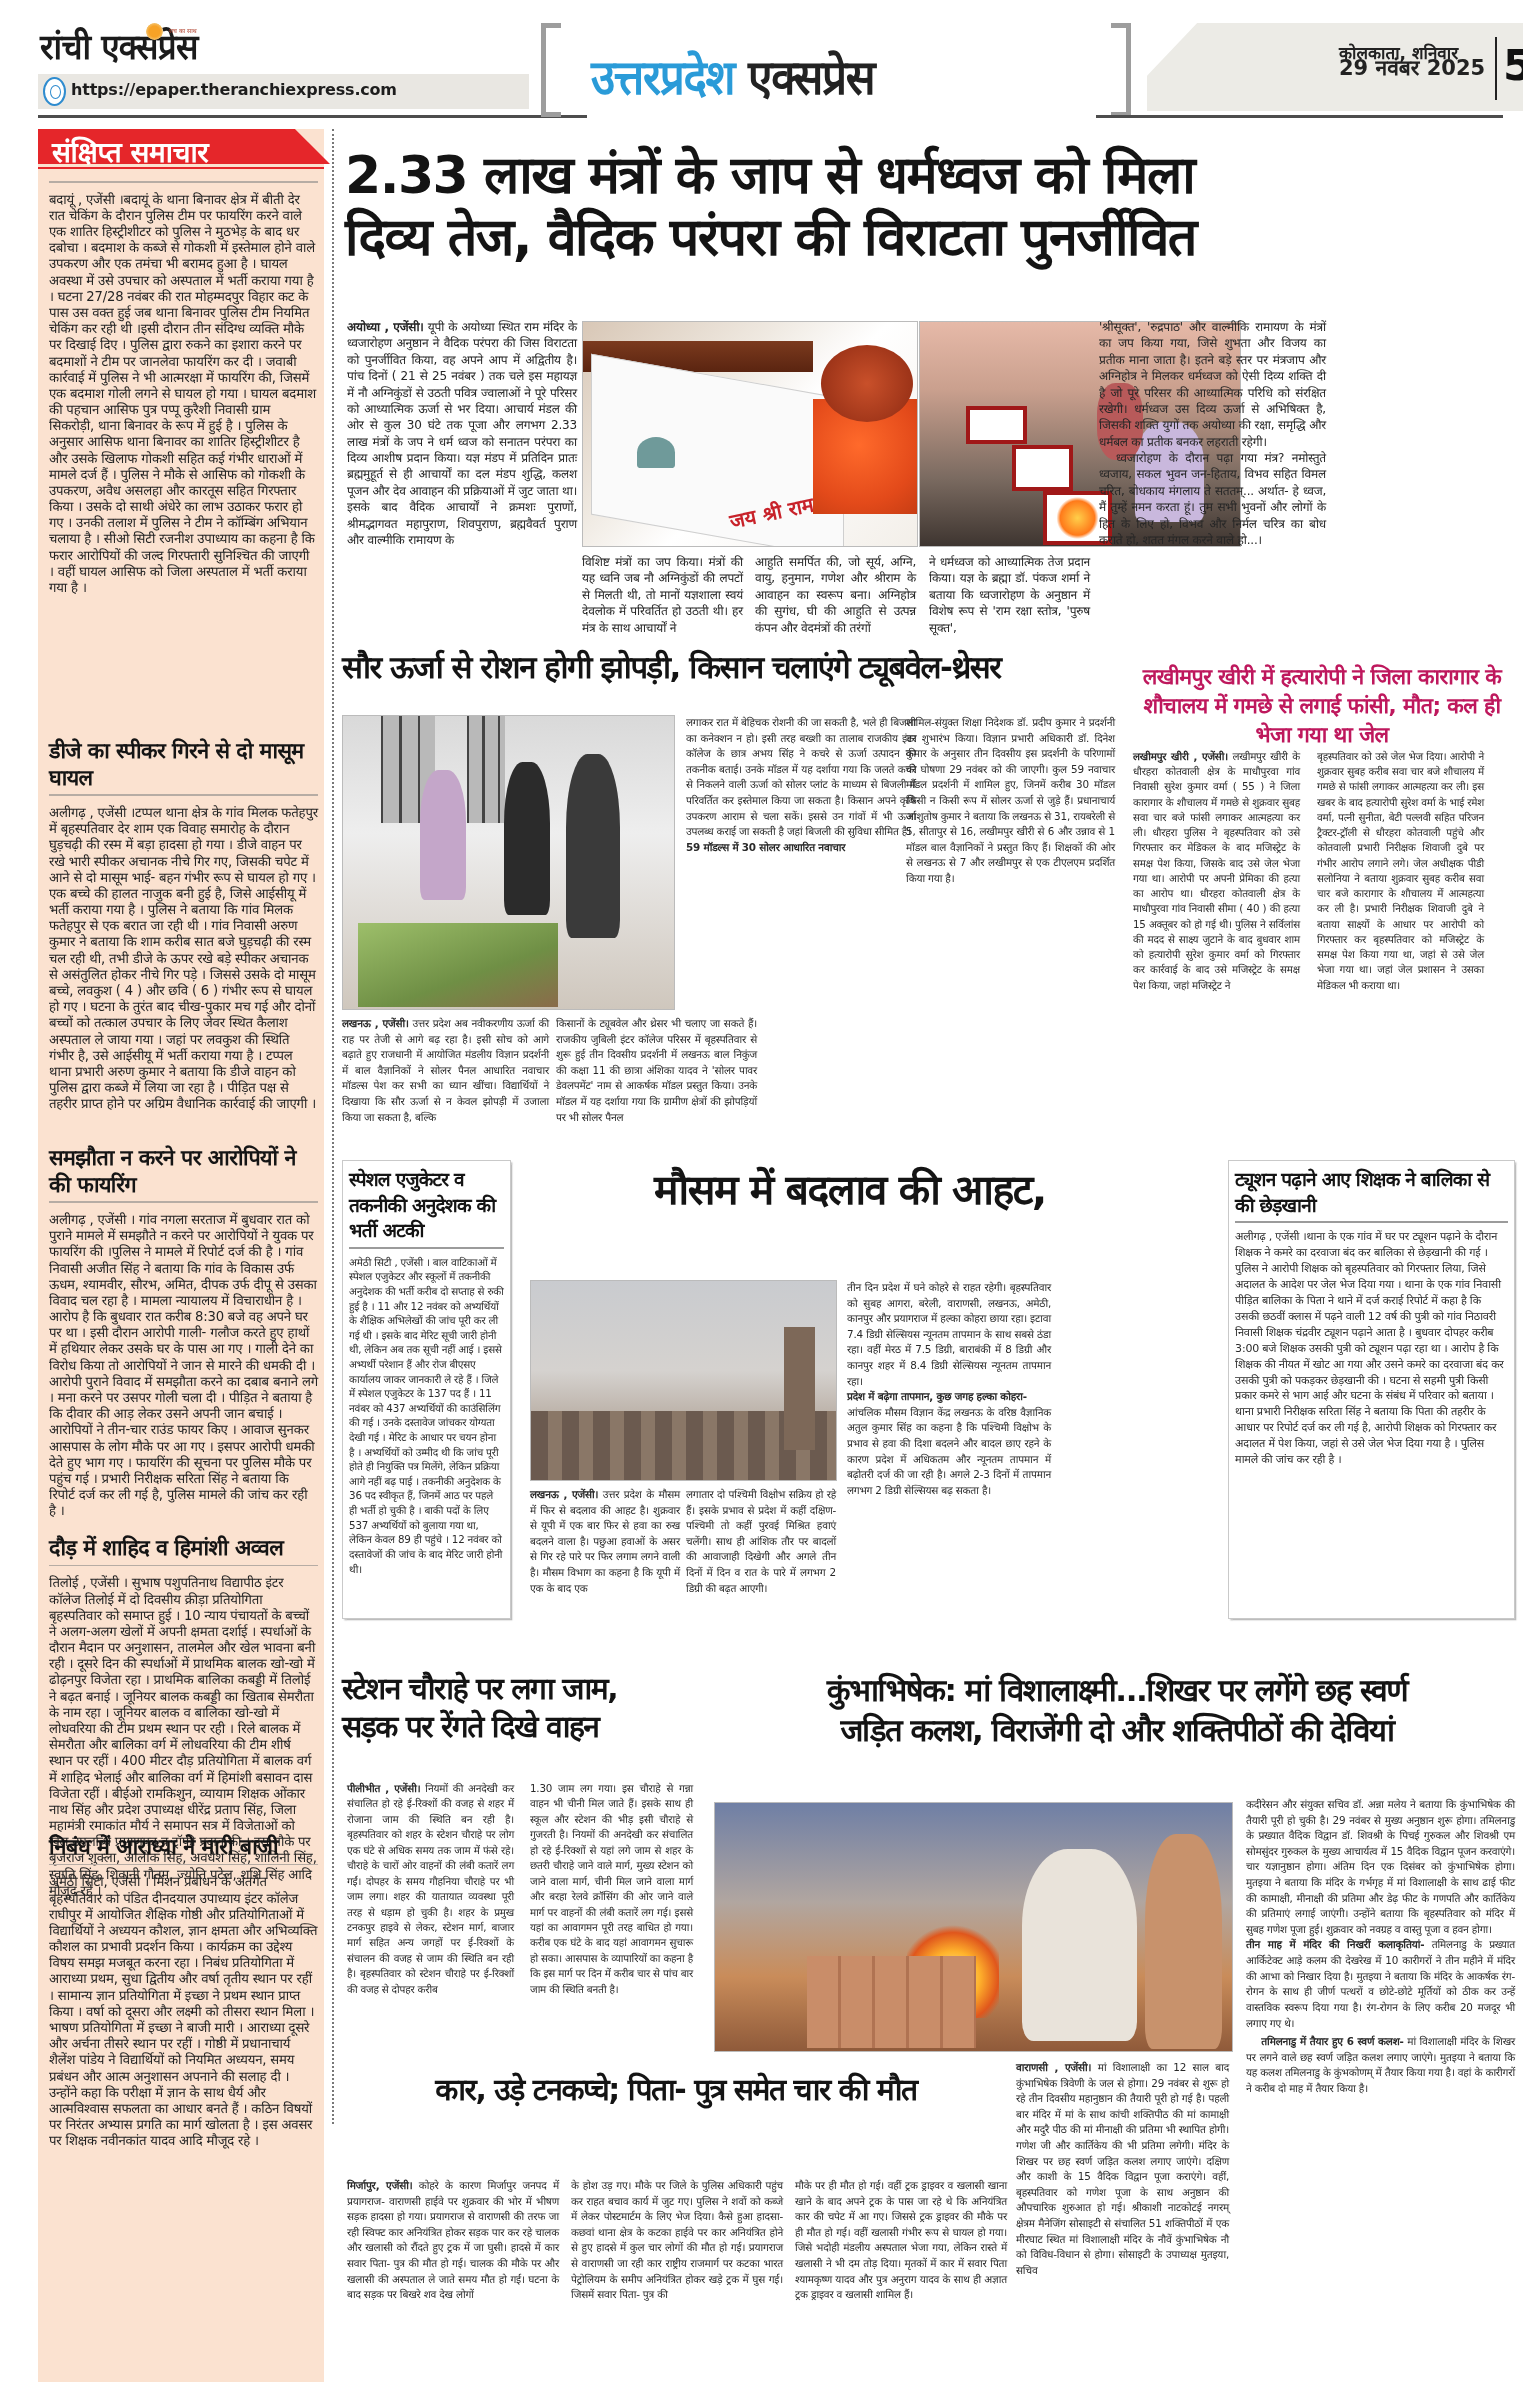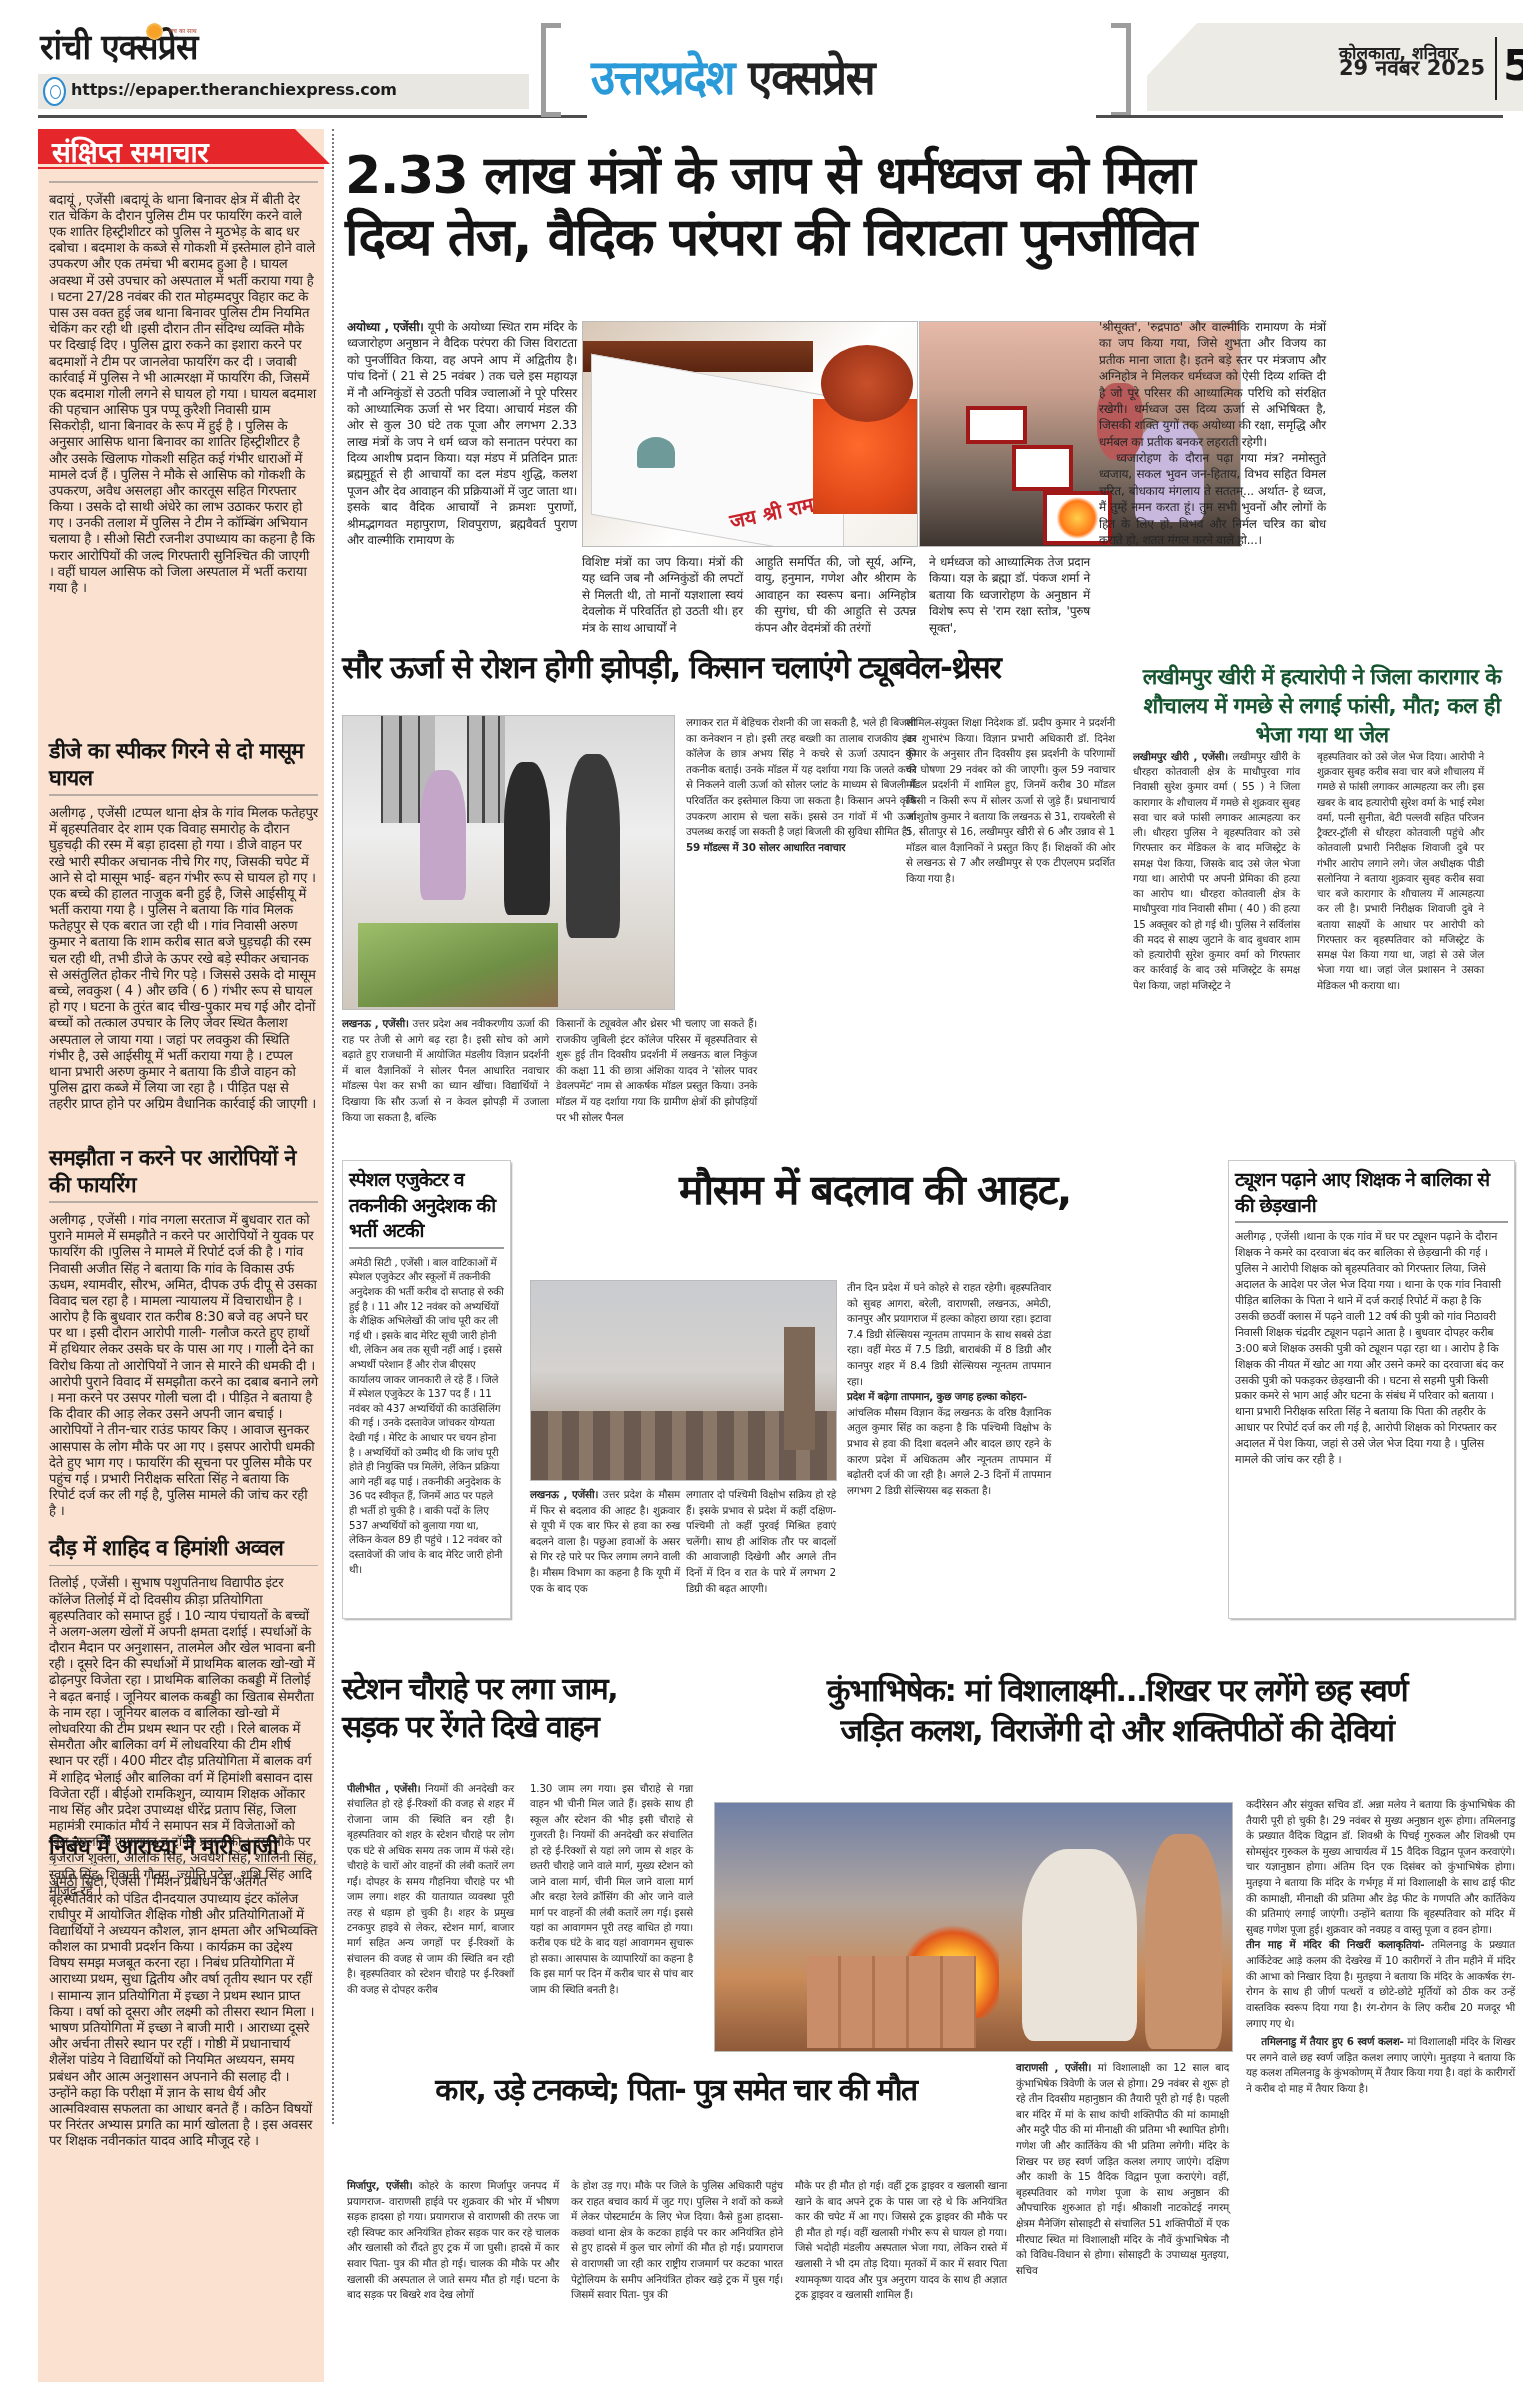--- a/index.html
+++ b/index.html
@@ -164,34 +164,34 @@
   <span class="dateline">लखनऊ , एजेंसी।</span>
   <span>उत्तर प्रदेश अब नवीकरणीय ऊर्जा की राह पर तेजी से आगे बढ़ रहा है। इसी सोच को आगे बढ़ाते हुए राजधानी में आयोजित मंडलीय विज्ञान प्रदर्शनी में बाल वैज्ञानिकों ने सोलर पैनल आधारित नवाचार मॉडल्स पेश कर सभी का ध्यान खींचा। विद्यार्थियों ने दिखाया कि सौर ऊर्जा से न केवल झोपड़ी में उजाला किया जा सकता है, बल्कि</span>
 </div>
 <div class="abs body-small" style="left:556px; top:1016px; width:201px;">किसानों के ट्यूबवेल और थ्रेसर भी चलाए जा सकते हैं। राजकीय जुबिली इंटर कॉलेज परिसर में बृहस्पतिवार से शुरू हुई तीन दिवसीय प्रदर्शनी में लखनऊ बाल निकुंज की कक्षा 11 की छात्रा अंशिका यादव ने 'सोलर पावर डेवलपमेंट' नाम से आकर्षक मॉडल प्रस्तुत किया। उनके मॉडल में यह दर्शाया गया कि ग्रामीण क्षेत्रों की झोपड़ियों पर भी सोलर पैनल</div>
 <div class="abs body-small" style="left:686px; top:715px; width:230px;">
   <div>लगाकर रात में बेहिचक रोशनी की जा सकती है, भले ही बिजली का कनेक्शन न हो। इसी तरह बख्शी का तालाब राजकीय इंटर कॉलेज के छात्र अभय सिंह ने कचरे से ऊर्जा उत्पादन की तकनीक बताई। उनके मॉडल में यह दर्शाया गया कि जलते कचरे से निकलने वाली ऊर्जा को सोलर प्लांट के माध्यम से बिजली में परिवर्तित कर इस्तेमाल किया जा सकता है। किसान अपने कृषि उपकरण आराम से चला सकें। इससे उन गांवों में भी ऊर्जा उपलब्ध कराई जा सकती है जहां बिजली की सुविधा सीमित है।</div>
   <div class="bold-inline">59 मॉडल्स में 30 सोलर आधारित नवाचार</div>
 </div>
 <div class="abs body-small" style="left:906px; top:715px; width:209px;">शामिल-संयुक्त शिक्षा निदेशक डॉ. प्रदीप कुमार ने प्रदर्शनी का शुभारंभ किया। विज्ञान प्रभारी अधिकारी डॉ. दिनेश कुमार के अनुसार तीन दिवसीय इस प्रदर्शनी के परिणामों की घोषणा 29 नवंबर को की जाएगी। कुल 59 नवाचार मॉडल प्रदर्शनी में शामिल हुए, जिनमें करीब 30 मॉडल किसी न किसी रूप में सोलर ऊर्जा से जुड़े हैं। प्रधानाचार्य आशुतोष कुमार ने बताया कि लखनऊ से 31, रायबरेली से 5, सीतापुर से 16, लखीमपुर खीरी से 6 और उन्नाव से 1 मॉडल बाल वैज्ञानिकों ने प्रस्तुत किए हैं। शिक्षकों की ओर से लखनऊ से 7 और लखीमपुर से एक टीएलएम प्रदर्शित किया गया है।</div>
 
-<div class="abs" style="left:1127px; top:662px; width:390px; font-size:21.5px; font-weight:900; line-height:1.36; text-align:center; letter-spacing:-0.6px; color:#14532d;">लखीमपुर खीरी में हत्यारोपी ने जिला कारागार के शौचालय में गमछे से लगाई फांसी, मौत; कल ही भेजा गया था जेल</div>
+<div class="abs" style="left:1127px; top:662px; width:390px; font-size:21.5px; font-weight:900; line-height:1.36; text-align:center; letter-spacing:-0.6px; color:#be185d;">लखीमपुर खीरी में हत्यारोपी ने जिला कारागार के शौचालय में गमछे से लगाई फांसी, मौत; कल ही भेजा गया था जेल</div>
 <div class="abs body-small" style="left:1133px; top:749px; width:167px; font-size:10.3px; line-height:1.48;">
   <span class="dateline">लखीमपुर खीरी , एजेंसी।</span>
   <span>लखीमपुर खीरी के धौरहरा कोतवाली क्षेत्र के माधौपुरवा गांव निवासी सुरेश कुमार वर्मा ( 55 ) ने जिला कारागार के शौचालय में गमछे से शुक्रवार सुबह सवा चार बजे फांसी लगाकर आत्महत्या कर ली। धौरहरा पुलिस ने बृहस्पतिवार को उसे गिरफ्तार कर मेडिकल के बाद मजिस्ट्रेट के समक्ष पेश किया, जिसके बाद उसे जेल भेजा गया था। आरोपी पर अपनी प्रेमिका की हत्या का आरोप था। धौरहरा कोतवाली क्षेत्र के माधौपुरवा गांव निवासी सीमा ( 40 ) की हत्या 15 अक्तूबर को हो गई थी। पुलिस ने सर्विलांस की मदद से साक्ष्य जुटाने के बाद बुधवार शाम को हत्यारोपी सुरेश कुमार वर्मा को गिरफ्तार कर कार्रवाई के बाद उसे मजिस्ट्रेट के समक्ष पेश किया, जहां मजिस्ट्रेट ने</span>
 </div>
 <div class="abs body-small" style="left:1317px; top:749px; width:167px; font-size:10.3px; line-height:1.48;">बृहस्पतिवार को उसे जेल भेज दिया। आरोपी ने शुक्रवार सुबह करीब सवा चार बजे शौचालय में गमछे से फांसी लगाकर आत्महत्या कर ली। इस खबर के बाद हत्यारोपी सुरेश वर्मा के भाई रमेश वर्मा, पत्नी सुनीता, बेटी पल्लवी सहित परिजन ट्रैक्टर-ट्रॉली से धौरहरा कोतवाली पहुंचे और कोतवाली प्रभारी निरीक्षक शिवाजी दुबे पर गंभीर आरोप लगाने लगे। जेल अधीक्षक पीडी सलोनिया ने बताया शुक्रवार सुबह करीब सवा चार बजे कारागार के शौचालय में आत्महत्या कर ली है। प्रभारी निरीक्षक शिवाजी दुबे ने बताया साक्ष्यों के आधार पर आरोपी को गिरफ्तार कर बृहस्पतिवार को मजिस्ट्रेट के समक्ष पेश किया गया था, जहां से उसे जेल भेजा गया था। जहां जेल प्रशासन ने उसका मेडिकल भी कराया था।</div>
 
 <div class="abs boxed" style="left:342px; top:1160px; width:169px; height:459px;">
   <div class="box-headline" style="padding:6.1px 6.1px 0;">स्पेशल एजुकेटर व तकनीकी अनुदेशक की भर्ती अटकी</div>
   <div class="box-rule" style="margin:3.1px 6.1px 6.1px;"></div>
   <div class="body-small" style="padding:0 6.1px; font-size:10.3px; text-align:left; line-height:1.42;">अमेठी सिटी , एजेंसी । बाल वाटिकाओं में स्पेशल एजुकेटर और स्कूलों में तकनीकी अनुदेशक की भर्ती करीब दो सप्ताह से रुकी हुई है । 11 और 12 नवंबर को अभ्यर्थियों के शैक्षिक अभिलेखों की जांच पूरी कर ली गई थी । इसके बाद मेरिट सूची जारी होनी थी, लेकिन अब तक सूची नहीं आई । इससे अभ्यर्थी परेशान हैं और रोज बीएसए कार्यालय जाकर जानकारी ले रहे हैं । जिले में स्पेशल एजुकेटर के 137 पद हैं । 11 नवंबर को 437 अभ्यर्थियों की काउंसिलिंग की गई । उनके दस्तावेज जांचकर योग्यता देखी गई । मेरिट के आधार पर चयन होना है । अभ्यर्थियों को उम्मीद थी कि जांच पूरी होते ही नियुक्ति पत्र मिलेंगे, लेकिन प्रक्रिया आगे नहीं बढ़ पाई । तकनीकी अनुदेशक के 36 पद स्वीकृत हैं, जिनमें आठ पर पहले ही भर्ती हो चुकी है । बाकी पदों के लिए 537 अभ्यर्थियों को बुलाया गया था, लेकिन केवल 89 ही पहुंचे । 12 नवंबर को दस्तावेजों की जांच के बाद मेरिट जारी होनी थी।</div>
 </div>
 
-<div class="abs headline-xl" style="left:522px; top:1168px; width:706px; font-size:41px; text-align:center; line-height:1.1;">
+<div class="abs headline-xl" style="left:497px; top:1168px; width:706px; font-size:41px; text-align:center; line-height:1.1;">
   <div>मौसम में बदलाव की आहट,</div>
 </div>
 
 <div class="abs photo" style="left:530px; top:1280px; width:307px; height:201px; background:linear-gradient(180deg,#c9cbcf 0%,#d5d2cf 45%,#b9aea4 70%,#6b5f57 100%);">
   <div class="abs" style="left:0; bottom:0; width:100%; height:69px; background:repeating-linear-gradient(90deg,#6b5a4f 0 17px,#8a7767 17px 31px);"></div>
   <div class="abs" style="left:253px; top:46px; width:31px; height:123px; background:#7d6858;"></div>
 </div>
 
 <div class="abs body-small" style="left:530px; top:1487px; width:150px;">
   <span class="dateline">लखनऊ , एजेंसी।</span>

